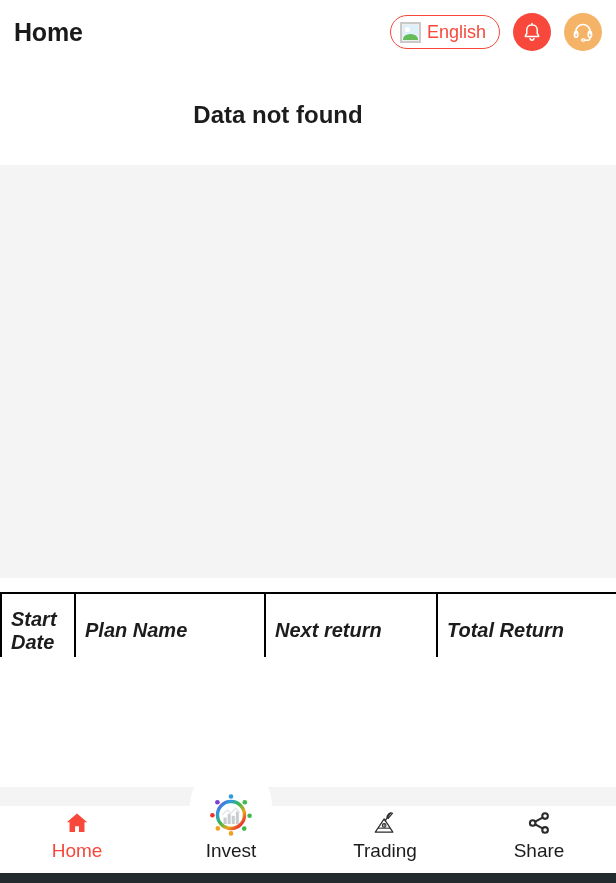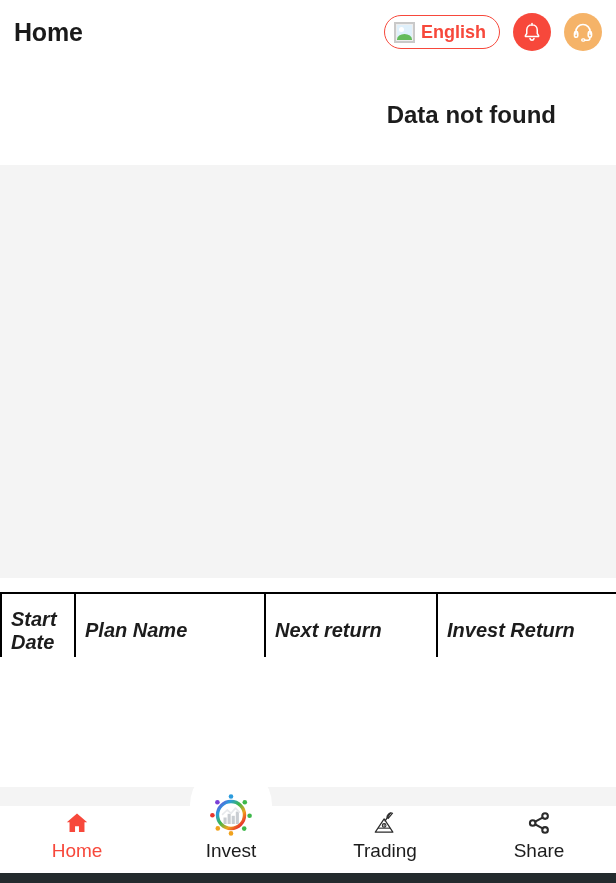--- a/index.html
+++ b/index.html
@@ -35,21 +35,20 @@
     font-size: 25px;
     font-weight: bold;
     color: #1a1a1a;
     letter-spacing: -0.2px;
   }
   .header-right {
     margin-left: auto;
     display: flex;
     align-items: center;
     gap: 13px;
-    font-weight: bold;
   }
 
   
   .lang-pill {
     display: flex;
     align-items: center;
     gap: 6px;
     border: 1.6px solid #f7483b;
     border-radius: 999px;
     height: 34px;
@@ -107,21 +106,21 @@
 
   
   .notfound-area {
     position: absolute;
     top: 64px; left: 0;
     width: 556px;
     height: 101px;
     background: #ffffff;
     display: flex;
     align-items: center;
-    justify-content: flex-end;
+    justify-content: center;
   }
   .notfound-text {
     font-size: 24px;
     font-weight: bold;
     color: #1c1c1c;
   }
 
   
   .grey-panel {
     position: absolute;
@@ -284,21 +283,21 @@
 
   <div class="grey-panel"></div>
 
   <div class="table-wrap">
     <table class="plans">
       <thead>
         <tr>
           <th class="col-start">Start Date</th>
           <th class="col-plan">Plan Name</th>
           <th class="col-next">Next return</th>
-          <th class="col-total">Invest Return</th>
+          <th class="col-total">Total Return</th>
         </tr>
       </thead>
       <tbody></tbody>
     </table>
   </div>
 
   <div class="lower-white"></div>
   <div class="grey-strip"></div>
 
   <div class="bottom-nav">

